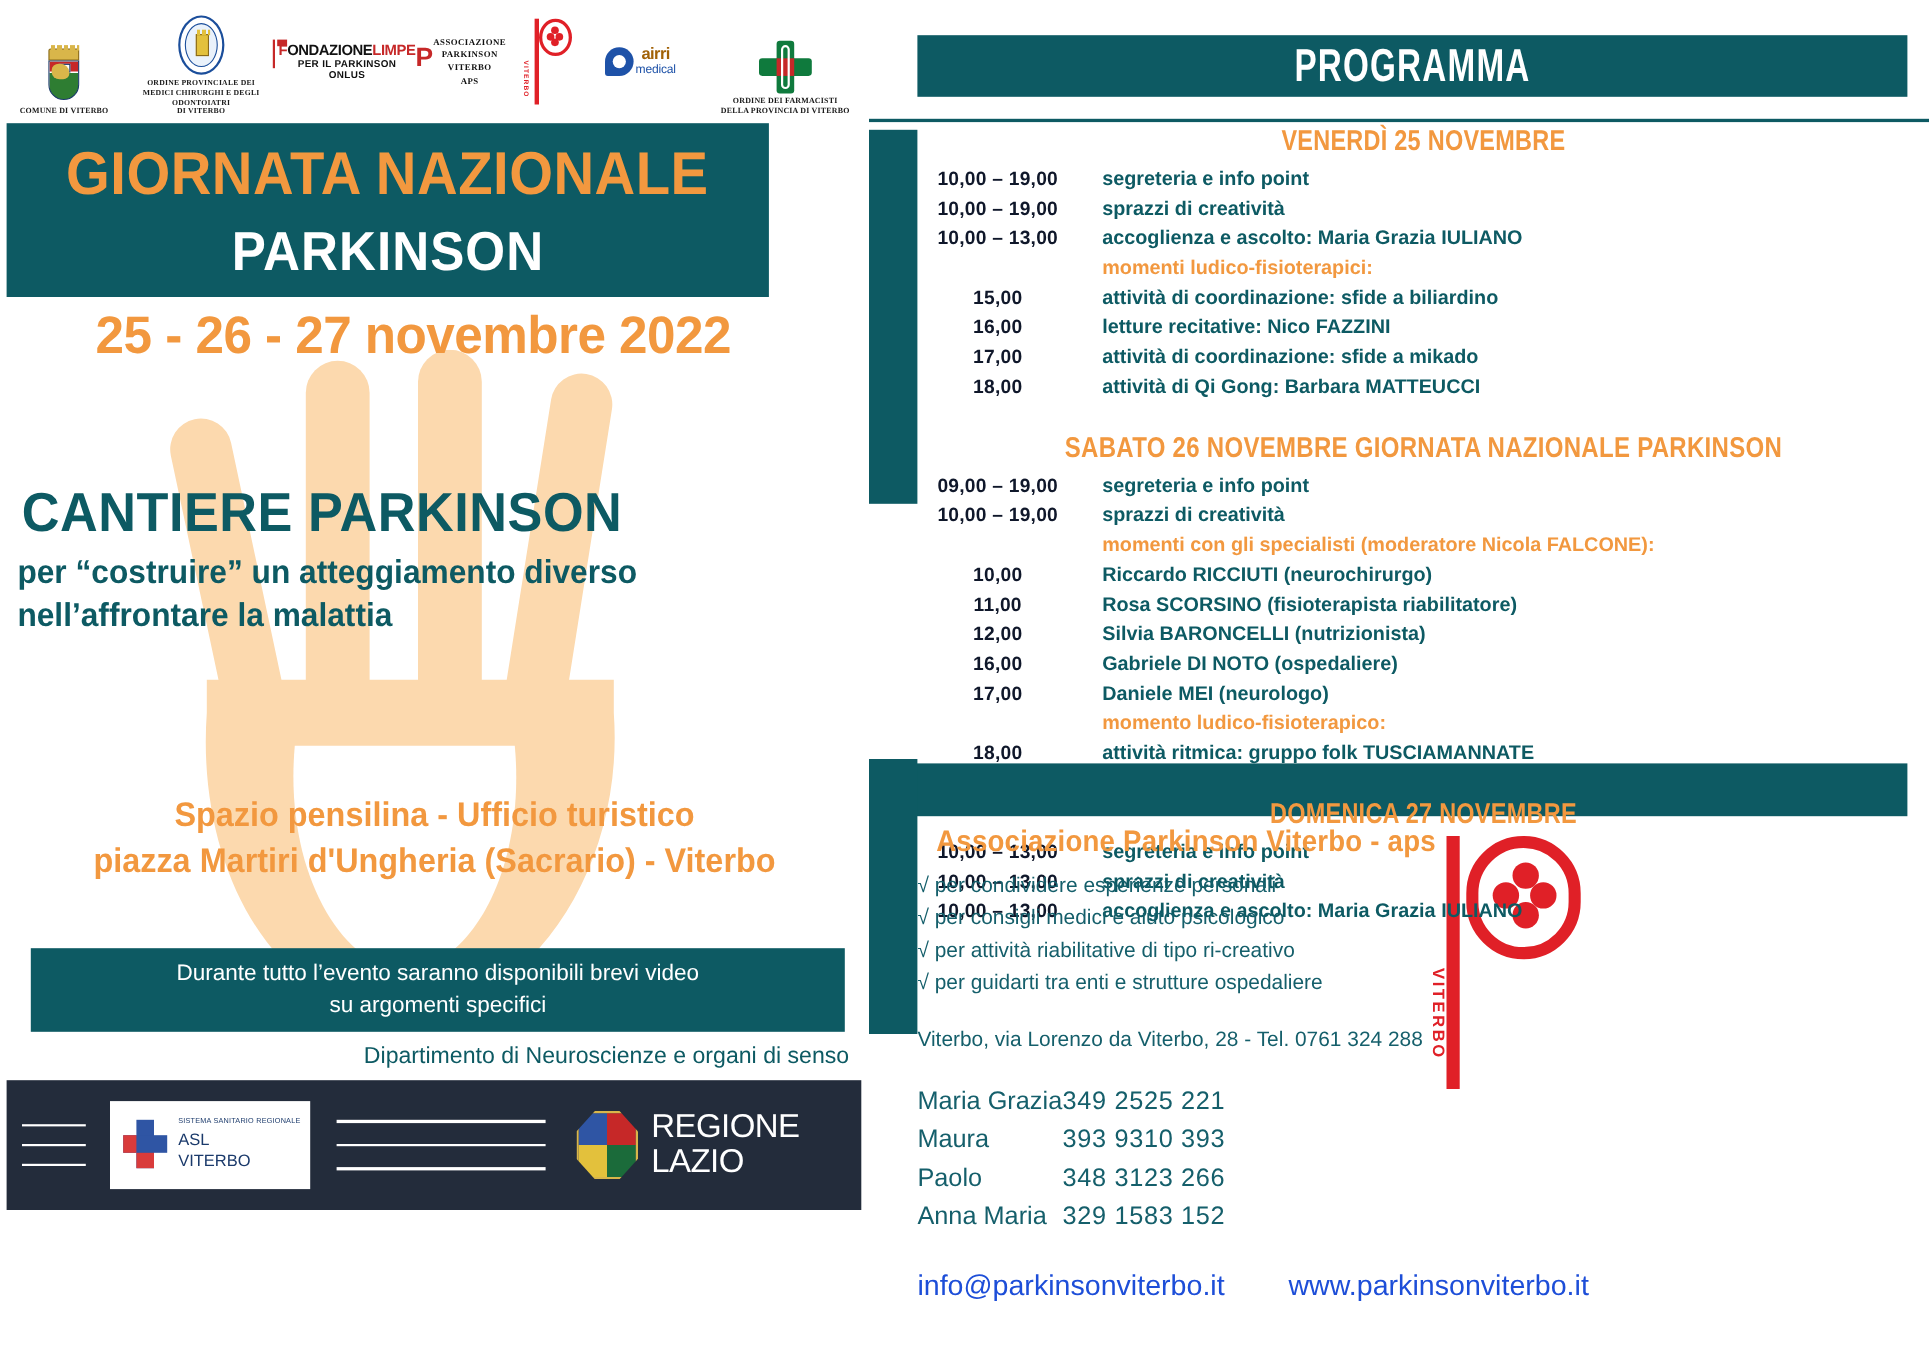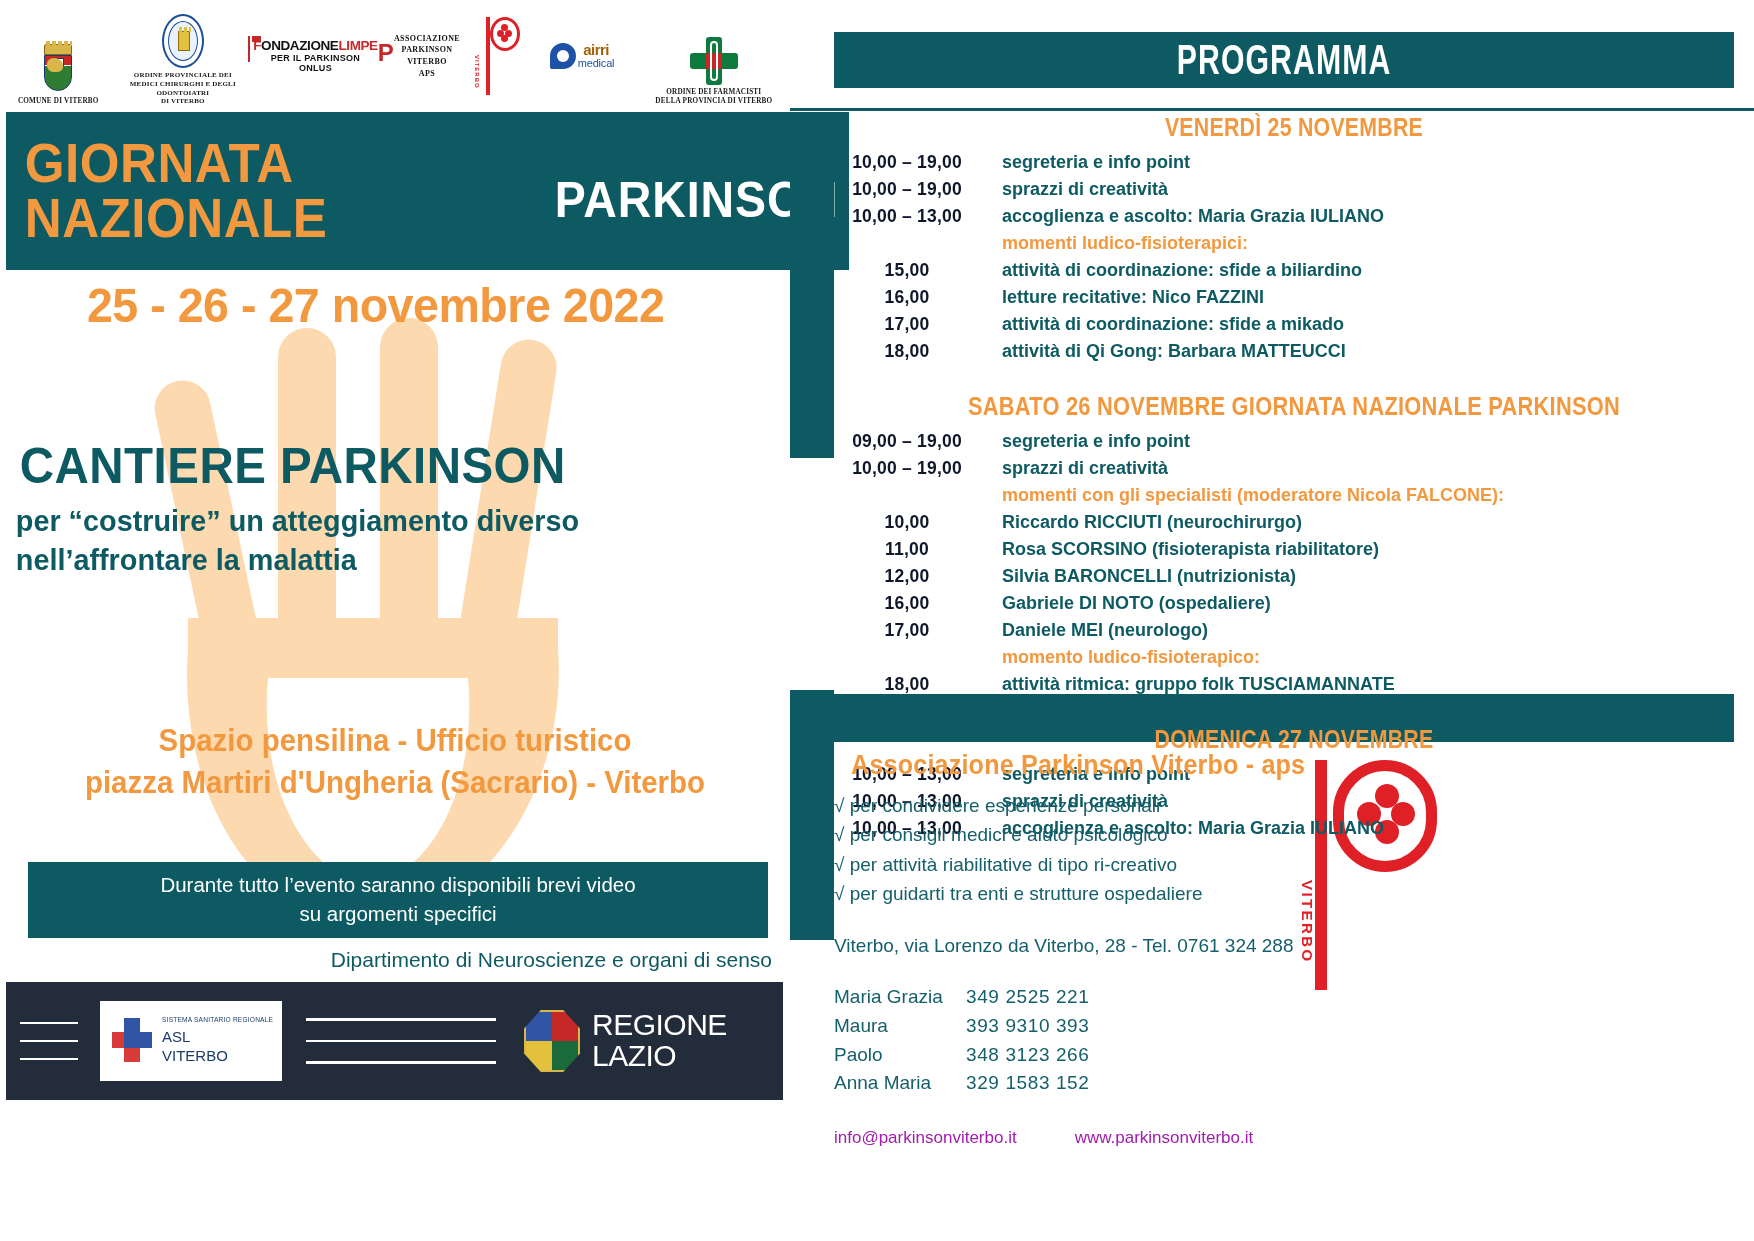--- a/index.html
+++ b/index.html
@@ -83,22 +83,22 @@
   .fcross { position:relative; width:48px; height:48px; }
   .fcross:before,.fcross:after{content:"";position:absolute;background:#0f7a3d;}
   .fcross:before{left:16px;top:0;width:16px;height:48px;border-radius:3px;}
   .fcross:after{left:0;top:16px;width:48px;height:16px;border-radius:3px;}
   .fcross .red{position:absolute;left:16px;top:16px;width:16px;height:16px;background:#c62828;z-index:2;}
   .fcross .snake{position:absolute;left:20px;top:4px;width:8px;height:40px;border:2px solid #fff;
       border-radius:6px;z-index:3;background:transparent;}
 
   
   .titleband {
-    position: absolute; left: 6px; top: 112px; width: 843px; height: 158px;
-    background: #0d5a63; display:flex; flex-direction:row; align-items:center; justify-content:center;
+    position: absolute; left: 6px; top: 112px; width: 693px; height: 158px;
+    background: #0d5a63; display:flex; flex-direction:column; align-items:center; justify-content:center;
   }
   .t-gior { font-family:"Liberation Sans Narrow","Liberation Sans",sans-serif;
     font-size: 55px; font-weight: 800; color:#f2983f; letter-spacing: .5px; line-height:1;
     transform: scaleX(.93); }
   .t-park { font-family:"Liberation Sans Narrow","Liberation Sans",sans-serif;
     font-size: 50px; font-weight: 800; color:#ffffff; letter-spacing: 1px; line-height:1;
     margin-top: 18px; transform: scaleX(.93); }
 
   .t-dates { position:absolute; left:78px; top:278px; font-size: 48px; font-weight:800;
     color:#f2983f; letter-spacing:-.5px; font-family:"Liberation Sans",sans-serif; transform:scaleX(.97);}
@@ -171,24 +171,24 @@
   .gap { height: 26px; }
 
   
   .assoc { position:absolute; left:834px; top:750px; width:690px; z-index:4;}
   .assoc .ah { color:#f2983f; font-size:27px; font-weight:800; letter-spacing:.2px; transform:scaleX(.93);
       display:inline-block; }
   .assoc ul { list-style:none; margin-top:10px; }
   .assoc li { font-size:19px; color:#155f6b; line-height:1.55; }
   .assoc .addr { margin-top:26px; font-size:19px; color:#155f6b;}
   .contacts { margin-top:26px; }
-  .contacts .crow { display:flex; font-size:19px; color:#155f6b; line-height:1.52;}
+  .contacts .crow { display:flex; font-size:23px; color:#155f6b; line-height:1.52;}
   .contacts .crow .nm { width:132px; flex:none;}
   .contacts .crow .ph { letter-spacing:.6px;}
-  .webrow { margin-top:30px; display:flex; gap:58px; font-size:17px; color:#a21caf;}
+  .webrow { margin-top:30px; display:flex; gap:58px; font-size:26px; color:#1d4ed8;}
 
   
   .bigP { position:absolute; left:1305px; top:760px; width:130px; height:230px; z-index:2;}
   .bigP .ring { position:absolute; left:28px; top:0; width:104px; height:112px; border:11px solid #e02027;
       border-radius:52px; background:#fff;}
   .bigP .stem { position:absolute; left:10px; top:0; width:12px; height:230px; background:#e02027;}
   .bigP .clv { position:absolute; left:52px; top:24px; width:58px; height:62px;}
   .bigP .clv i { position:absolute; background:#e02027; border-radius:50%;}
   .bigP .vt { position:absolute; left:-6px; top:120px; font-size:15px; font-weight:800; color:#e02027;
       writing-mode:vertical-rl; letter-spacing:2.4px;}

